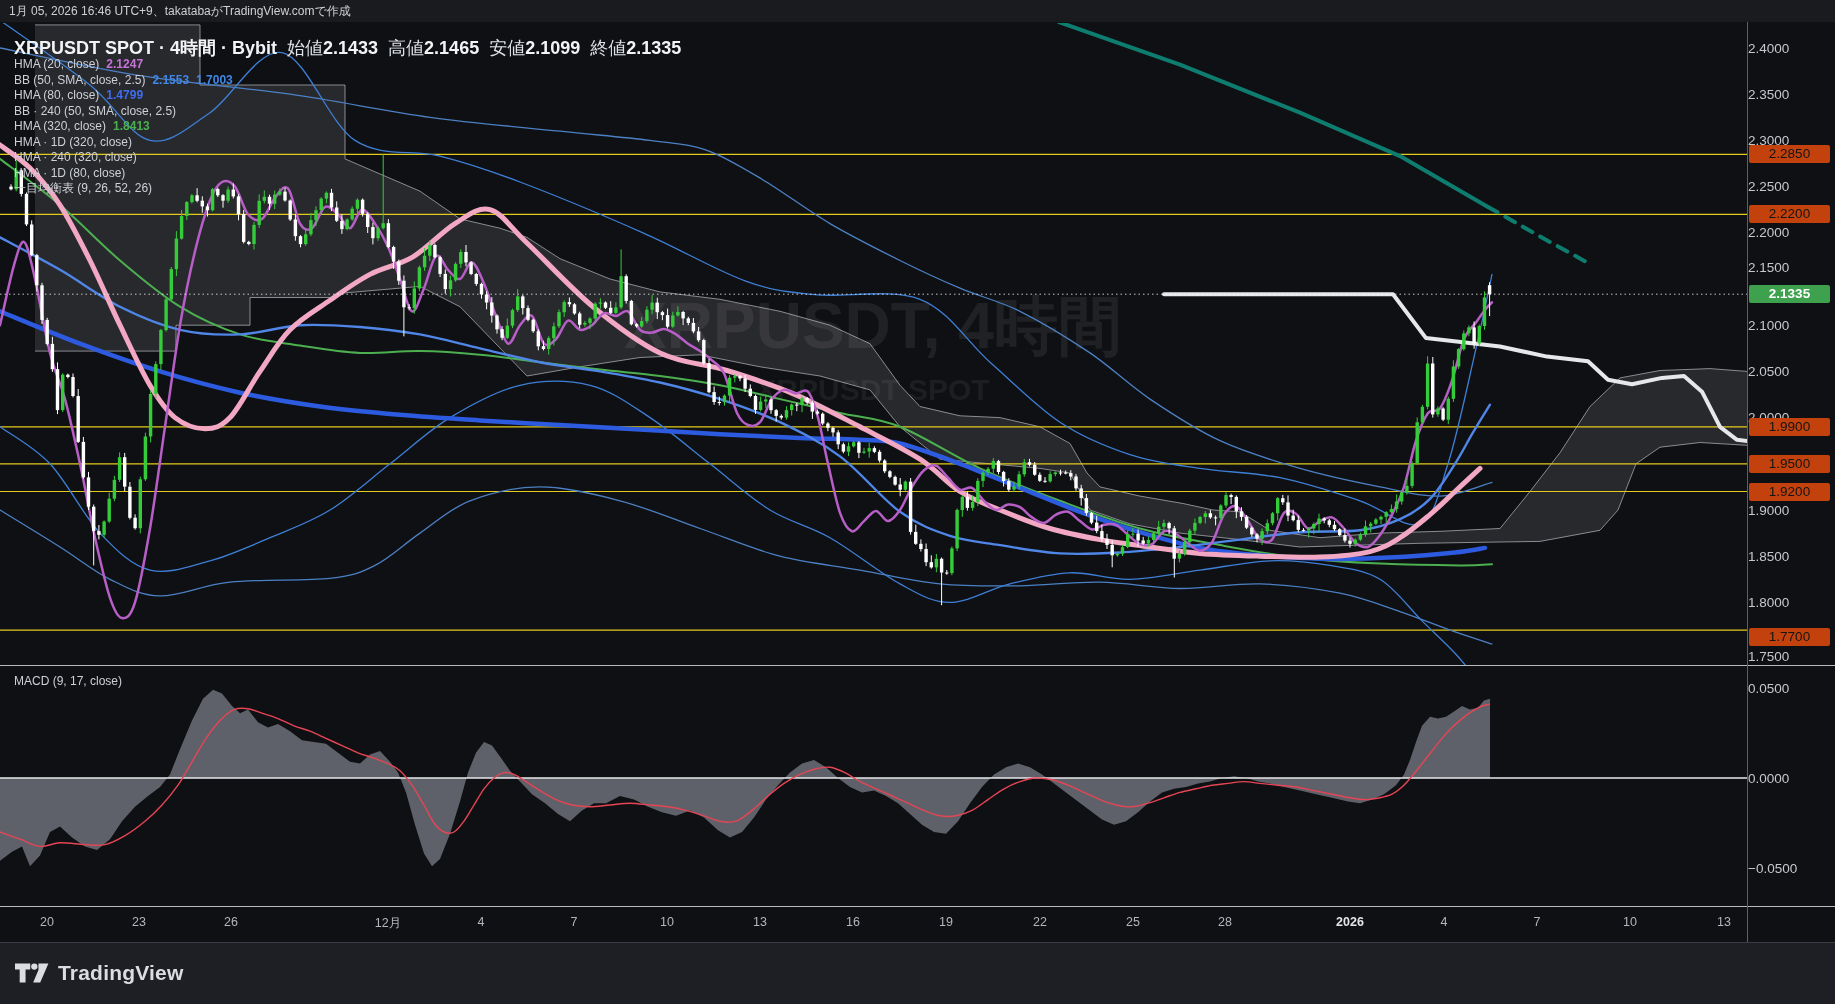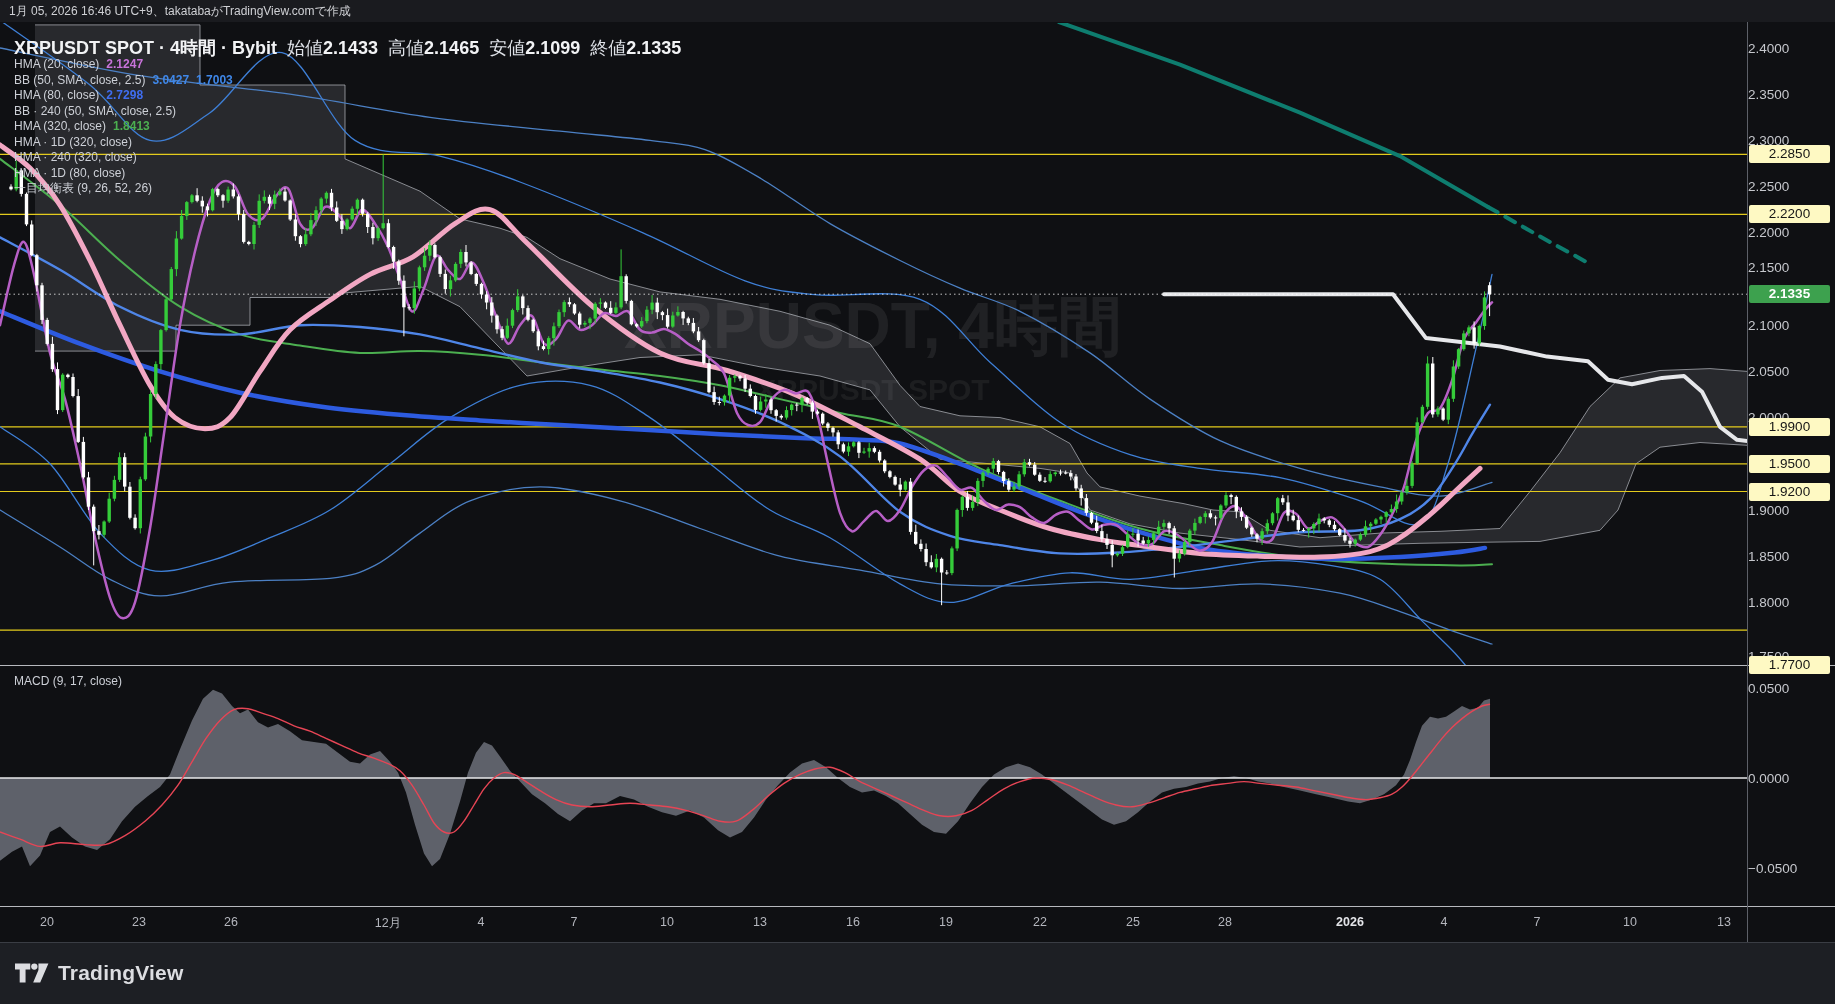--- a/index.html
+++ b/index.html
@@ -11,21 +11,21 @@
   .hline{position:absolute;height:1px;background:#b7b9be;left:0;width:1835px;}
   #legend{position:absolute;left:14px;top:40px;color:#d6d9e0;z-index:5;}
   #legend .sym{font-size:18px;height:17px;line-height:17px;color:#dfe2e8;}
   #legend .sym b{color:#f2f3f5;font-weight:700;margin-right:10px;}
   #legend .sym .olbl{color:#dfe2e8;font-weight:400;}
   #legend .row{font-size:12px;height:15.5px;line-height:15.5px;color:#cdd0d7;}
   #legend .row .val{font-weight:700;margin-left:7px;}
   #price-axis{position:absolute;left:1748px;top:22px;width:87px;height:920px;z-index:4;}
   .pl{position:absolute;left:0;width:84px;text-align:left;font-size:13.5px;color:#c6c8cd;height:17px;line-height:17px;}
   .badge{position:absolute;left:1px;width:81px;text-align:center;font-size:13.5px;height:18px;line-height:18px;border-radius:2px;}
-  .badge.yellow{background:#fef9c3;color:#151515;}
+  .badge.yellow{background:#c2410c;color:#151515;}
   .badge.green{background:#3da14e;color:#fff;font-weight:700;}
   #time-axis{position:absolute;left:0;top:906px;width:1835px;height:36px;z-index:4;}
   .tl{position:absolute;top:9px;transform:translateX(-50%);font-size:12.5px;color:#b4b6bd;white-space:nowrap;}
   .tl.bold{font-weight:700;color:#e3e4e8;}
   #macd-label{position:absolute;left:14px;top:674px;font-size:12px;color:#cdd0d7;z-index:5;}
   #footer{position:absolute;left:0;top:943px;width:1835px;height:61px;background:#1d1f24;z-index:6;}
   #logo{position:absolute;left:15px;top:15px;display:flex;align-items:center;gap:9px;}
   #logo .txt{color:#dcdde1;font-size:21px;font-weight:700;letter-spacing:.2px;}
   .vline{position:absolute;top:22px;left:1747px;width:1px;height:920px;background:#5d6068;z-index:3;}
 </style>
@@ -655,22 +655,22 @@
       </g>
   <g id="g-frame"></g>
 </svg>
 
 <div id="legend">
   <div class="sym">
     <b>XRPUSDT SPOT · 4時間 · Bybit</b><span id="ohlc-holder"><span class="olbl">始値</span><b>2.1433</b><span class="olbl">高値</span><b>2.1465</b><span class="olbl">安値</span><b>2.1099</b><span class="olbl">終値</span><b>2.1335</b></span>
   </div>
   <div id="legend-rows">
         <div class="row"><span>HMA (20, close)</span><span class="val" style="color: rgb(200, 115, 218);">2.1247</span></div>
-        <div class="row"><span>BB (50, SMA, close, 2.5)</span><span class="val" style="color: rgb(63, 135, 232);">3.0427</span><span class="val" style="color: rgb(63, 135, 232);">1.7003</span></div>
-        <div class="row"><span>HMA (80, close)</span><span class="val" style="color: rgb(63, 109, 240);">2.7298</span></div>
+        <div class="row"><span>BB (50, SMA, close, 2.5)</span><span class="val" style="color: rgb(63, 135, 232);">2.1553</span><span class="val" style="color: rgb(63, 135, 232);">1.7003</span></div>
+        <div class="row"><span>HMA (80, close)</span><span class="val" style="color: rgb(63, 109, 240);">1.4799</span></div>
         <div class="row"><span>BB · 240 (50, SMA, close, 2.5)</span></div>
         <div class="row"><span>HMA (320, close)</span><span class="val" style="color: rgb(76, 175, 80);">1.8413</span></div>
         <div class="row"><span>HMA · 1D (320, close)</span></div>
         <div class="row"><span>HMA · 240 (320, close)</span></div>
         <div class="row"><span>HMA · 1D (80, close)</span></div>
         <div class="row"><span>一目均衡表 (9, 26, 52, 26)</span></div>
       </div>
 </div>
 
 <div id="macd-label">MACD (9, 17, close)</div>
@@ -690,21 +690,21 @@
       <div class="pl" style="top: 571.9px;">1.8000</div>
       <div class="pl" style="top: 626px;">1.7500</div>
       <div class="pl" style="top: 657.5px;">0.0500</div>
       <div class="pl" style="top: 747.5px;">0.0000</div>
       <div class="pl" style="top: 837.5px;">−0.0500</div>
       <div class="badge yellow" style="top: 123.26px;">2.2850</div>
       <div class="badge yellow" style="top: 183.32px;">2.2200</div>
       <div class="badge yellow" style="top: 395.84px;">1.9900</div>
       <div class="badge yellow" style="top: 432.8px;">1.9500</div>
       <div class="badge yellow" style="top: 460.52px;">1.9200</div>
-      <div class="badge yellow" style="top: 634px;">1.7700</div>
+      <div class="badge yellow" style="top: 606px;">1.7700</div>
       <div class="badge green" style="top: 263.246px;">2.1335</div>
     </div>
 <div id="time-axis">
       <div class="tl" style="left: 47px;">20</div>
       <div class="tl" style="left: 139px;">23</div>
       <div class="tl" style="left: 231px;">26</div>
       <div class="tl" style="left: 388px;">12月</div>
       <div class="tl" style="left: 481px;">4</div>
       <div class="tl" style="left: 574px;">7</div>
       <div class="tl" style="left: 667px;">10</div>

